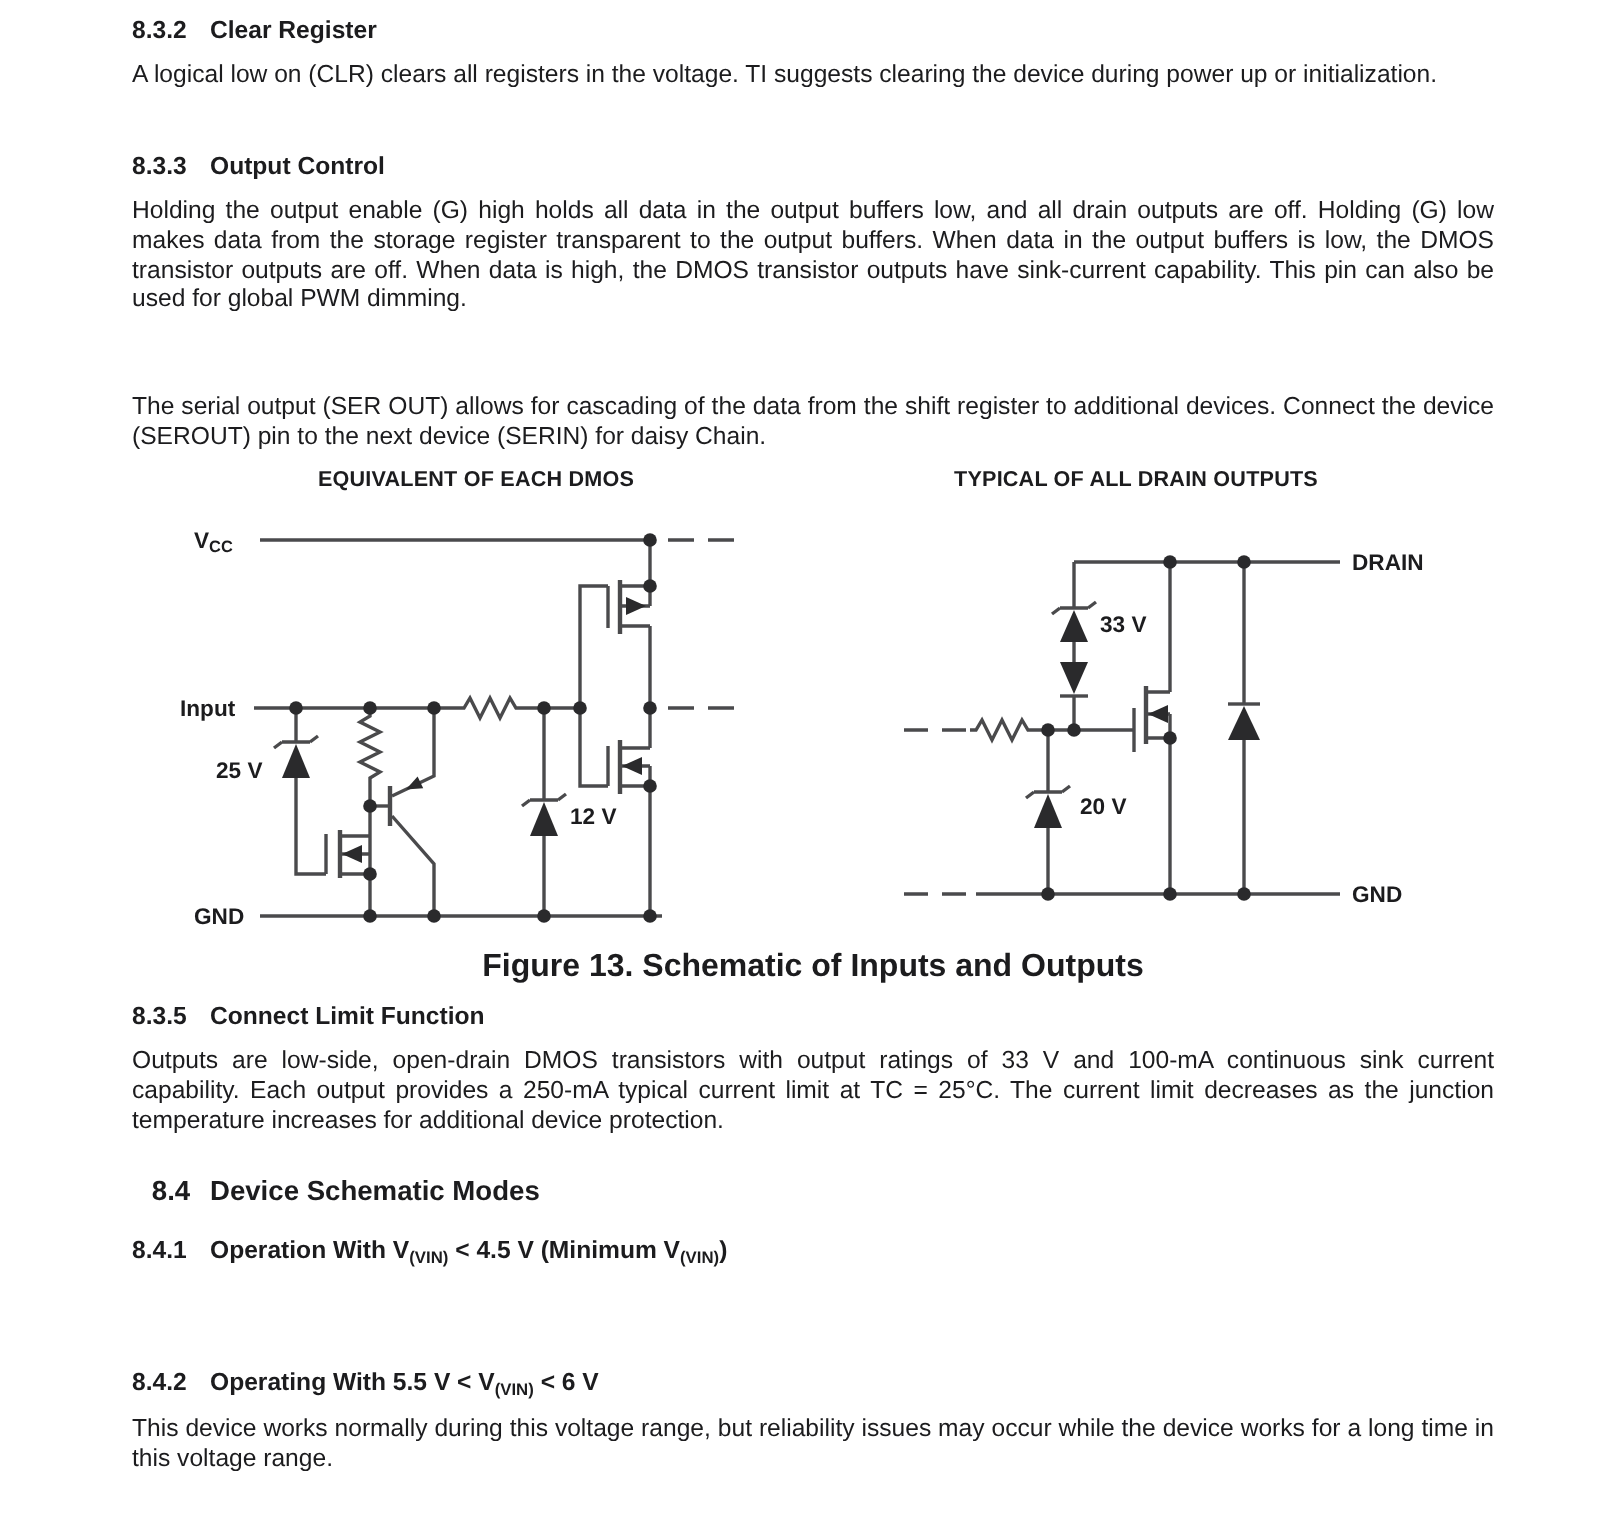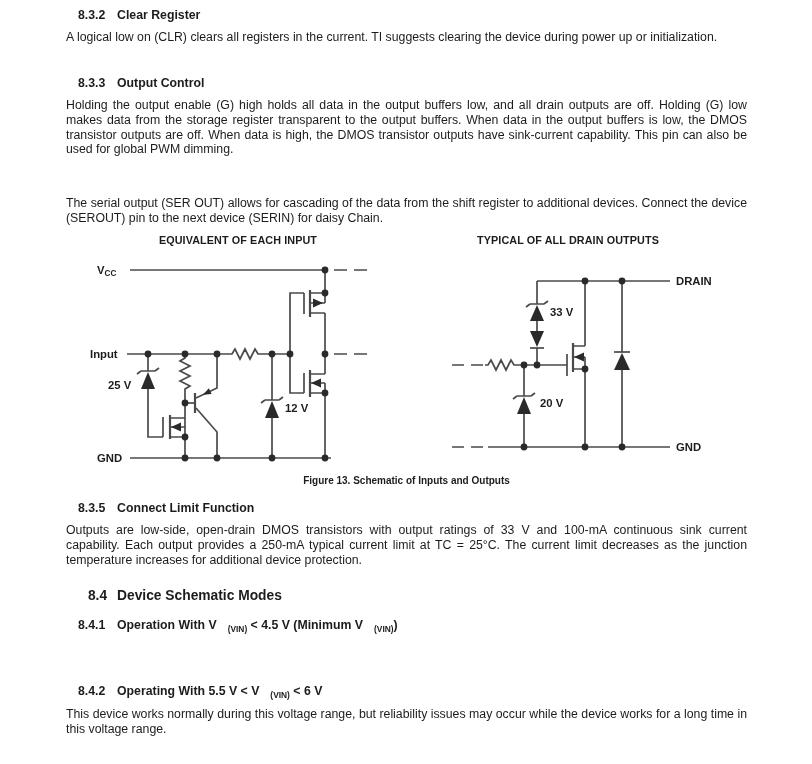--- a/index.html
+++ b/index.html
@@ -4,37 +4,37 @@
 <style>
   html,body { margin:0; padding:0; background:#ffffff; }
   .page {
     position:relative; width:812px; height:764px; background:#fff;
     font-family:"Liberation Sans", sans-serif; color:#1c1c1e; overflow:hidden;
   }
   .h3 {
     position:absolute; left:66px; width:681px; display:flex;
     font-weight:bold; font-size:12.3px; line-height:14px; white-space:nowrap;
   }
-  .h3 .num { width:39px; flex:none;margin-left:12px; }
+  .h3 .num { width:39px; flex:none; }
   .h2 { font-size:13.8px;text-align:center; }
   .h2 .num { width:39px; }
   p.body {
     position:absolute; left:66px; width:681px; margin:0;
     font-size:12.3px; line-height:14.8px; text-align:justify;
   }
-  sub.vin { font-size:8.4px; vertical-align:-2.5px; line-height:0;margin-left:11px; }
+  sub.vin { font-size:8.4px; vertical-align:-2.5px; line-height:0; }
   .figtitle {
     position:absolute; top:234px; font-weight:bold; font-size:10.8px;
     text-align:center; letter-spacing:0.1px;
   }
   .figtitle.left  { left:66px;  width:344px; }
   .figtitle.right { left:430px; width:276px; }
   .figcaption {
     position:absolute; top:475px; left:66px; width:681px;
-    text-align:center; font-weight:bold; font-size:10px;
+    text-align:center; font-weight:bold; font-size:16px;
   }
   svg.schematic { position:absolute; left:0; top:0; }
   .sch-label { font-family:"Liberation Sans", sans-serif; font-weight:bold; font-size:11.3px; fill:#1c1c1e; }
   .wire  { stroke:#4a4a4c; stroke-width:1.7; fill:none; }
   .wire2 { stroke:#4a4a4c; stroke-width:2.2; fill:none; }
   .dash  { stroke:#4a4a4c; stroke-width:1.7; fill:none; stroke-dasharray:13 7; }
   .dash2 { stroke:#4a4a4c; stroke-width:1.7; fill:none; stroke-dasharray:12 7; }
   .solid { fill:#2a2a2c; stroke:none; }
 </style>
 </head>
@@ -188,31 +188,31 @@
       <text class="sch-label" x="540" y="407">20 V</text>
       <text class="sch-label" x="676" y="285">DRAIN</text>
       <text class="sch-label" x="676" y="451">GND</text>
     </g>
   </svg>
 
   <div class="h3" style="top:8px">
     <span class="num">8.3.2</span>
     <span class="ht">Clear Register</span>
   </div>
-  <p class="body" style="top:30px">A logical low on (CLR) clears all registers in the current. TI suggests clearing the device during power up or initialization.</p>
+  <p class="body" style="top:30px">A logical low on (CLR) clears all registers in the voltage. TI suggests clearing the device during power up or initialization.</p>
 
   <div class="h3" style="top:76px">
     <span class="num">8.3.3</span>
     <span class="ht">Output Control</span>
   </div>
   <p class="body" style="top:98px">Holding the output enable (G) high holds all data in the output buffers low, and all drain outputs are off. Holding (G) low makes data from the storage register transparent to the output buffers. When data in the output buffers is low, the DMOS transistor outputs are off. When data is high, the DMOS transistor outputs have sink-current capability. This pin can also be used for global PWM dimming.</p>
 
   <p class="body" style="top:196px">The serial output (SER OUT) allows for cascading of the data from the shift register to additional devices. Connect the device (SEROUT) pin to the next device (SERIN) for daisy Chain.</p>
 
-  <div class="figtitle left">EQUIVALENT OF EACH INPUT</div>
+  <div class="figtitle left">EQUIVALENT OF EACH DMOS</div>
   <div class="figtitle right">TYPICAL OF ALL DRAIN OUTPUTS</div>
 
   <div class="figcaption">Figure 13. Schematic of Inputs and Outputs</div>
 
   <div class="h3" style="top:501px">
     <span class="num">8.3.5</span>
     <span class="ht">Connect Limit Function</span>
   </div>
   <p class="body" style="top:523px">Outputs are low-side, open-drain DMOS transistors with output ratings of 33 V and 100-mA continuous sink current capability. Each output provides a 250-mA typical current limit at TC = 25°C. The current limit decreases as the junction temperature increases for additional device protection.</p>
 

